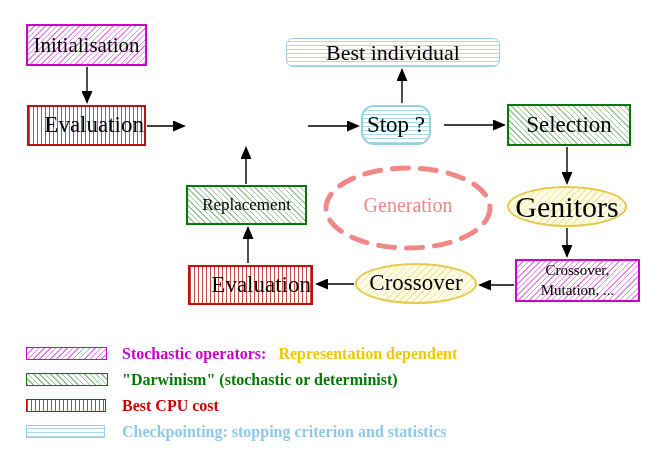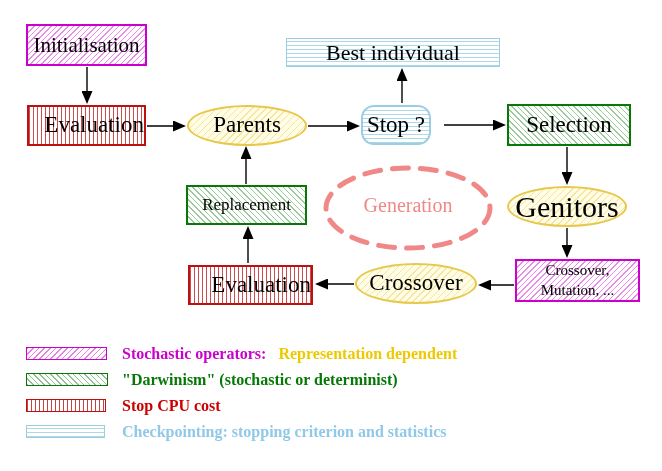--- a/index.html
+++ b/index.html
@@ -51,21 +51,21 @@
     border-radius:50%;
     border:2px solid var(--yellow-border);
     background-color:var(--yellow-fill);
     background-image:repeating-linear-gradient(135deg, rgba(232,200,76,0.45) 0, rgba(232,200,76,0.45) 1px, transparent 1px, transparent 5px);
   }
 
   #initialisation{left:26px;top:24px;width:121px;height:42px;font-size:21px;}
   #evaluation-top{left:27px;top:105px;width:119px;height:41px;font-size:23px;}
   #parents{left:187px;top:105px;width:120px;height:41px;font-size:23px;}
   #stop{left:361px;top:105px;width:70px;height:40px;font-size:23px;border-radius:13px;}
-  #best-individual{left:286px;top:38px;width:214px;height:29px;font-size:22px;border-width:1px;}
+  #best-individual{left:286px;top:38px;width:214px;height:29px;font-size:22px;border-width:1px;border-radius:7px;}
   #selection{left:507px;top:104px;width:124px;height:42px;font-size:23px;}
   #genitors{left:507px;top:186px;width:120px;height:41px;font-size:30px;}
   #crossover{left:515px;top:259px;width:125px;height:43px;font-size:15px;flex-direction:column;line-height:1.3;}
   #offspring{left:355px;top:263px;width:122px;height:41px;font-size:23px;}
   #evaluation-bottom{left:188px;top:265px;width:125px;height:40px;font-size:23px;}
   #replacement{left:186px;top:185px;width:121px;height:40px;font-size:17px;}
   #generation-label{
     position:absolute;left:323px;top:194px;width:170px;text-align:center;
     font-size:20px;color:var(--salmon);
   }
@@ -118,23 +118,20 @@
   </svg>
 
   <div class="node hatch-magenta" id="initialisation">
     <span>Initialisation</span>
   </div>
 
   <div class="node hatch-red" id="evaluation-top">
     <span>Evaluation</span>
   </div>
 
-  <div class="node ellipse" id="parents">
-    <span>Parents</span>
-  </div>
 
   <div class="node hatch-cyan" id="best-individual">
     <span>Best individual</span>
   </div>
 
   <div class="node hatch-cyan" id="stop">
     <span>Stop ?</span>
   </div>
 
   <div class="node hatch-green" id="selection">
@@ -170,20 +167,20 @@
     <div class="swatch" id="swatch-cpu"></div>
     <div class="swatch" id="swatch-checkpoint"></div>
 
     <div class="legend-text" id="legend-text-1">
       <span class="lt-magenta">Stochastic operators:</span><span class="lt-gold">Representation dependent</span>
     </div>
     <div class="legend-text" id="legend-text-2">
       <span class="lt-green">"Darwinism" (stochastic or determinist)</span>
     </div>
     <div class="legend-text" id="legend-text-3">
-      <span class="lt-red">Stop CPU cost</span>
+      <span class="lt-red">Best CPU cost</span>
     </div>
     <div class="legend-text" id="legend-text-4">
       <span class="lt-cyan">Checkpointing: stopping criterion and statistics</span>
     </div>
   </div>
 
 </div>
 
 </body></html>

